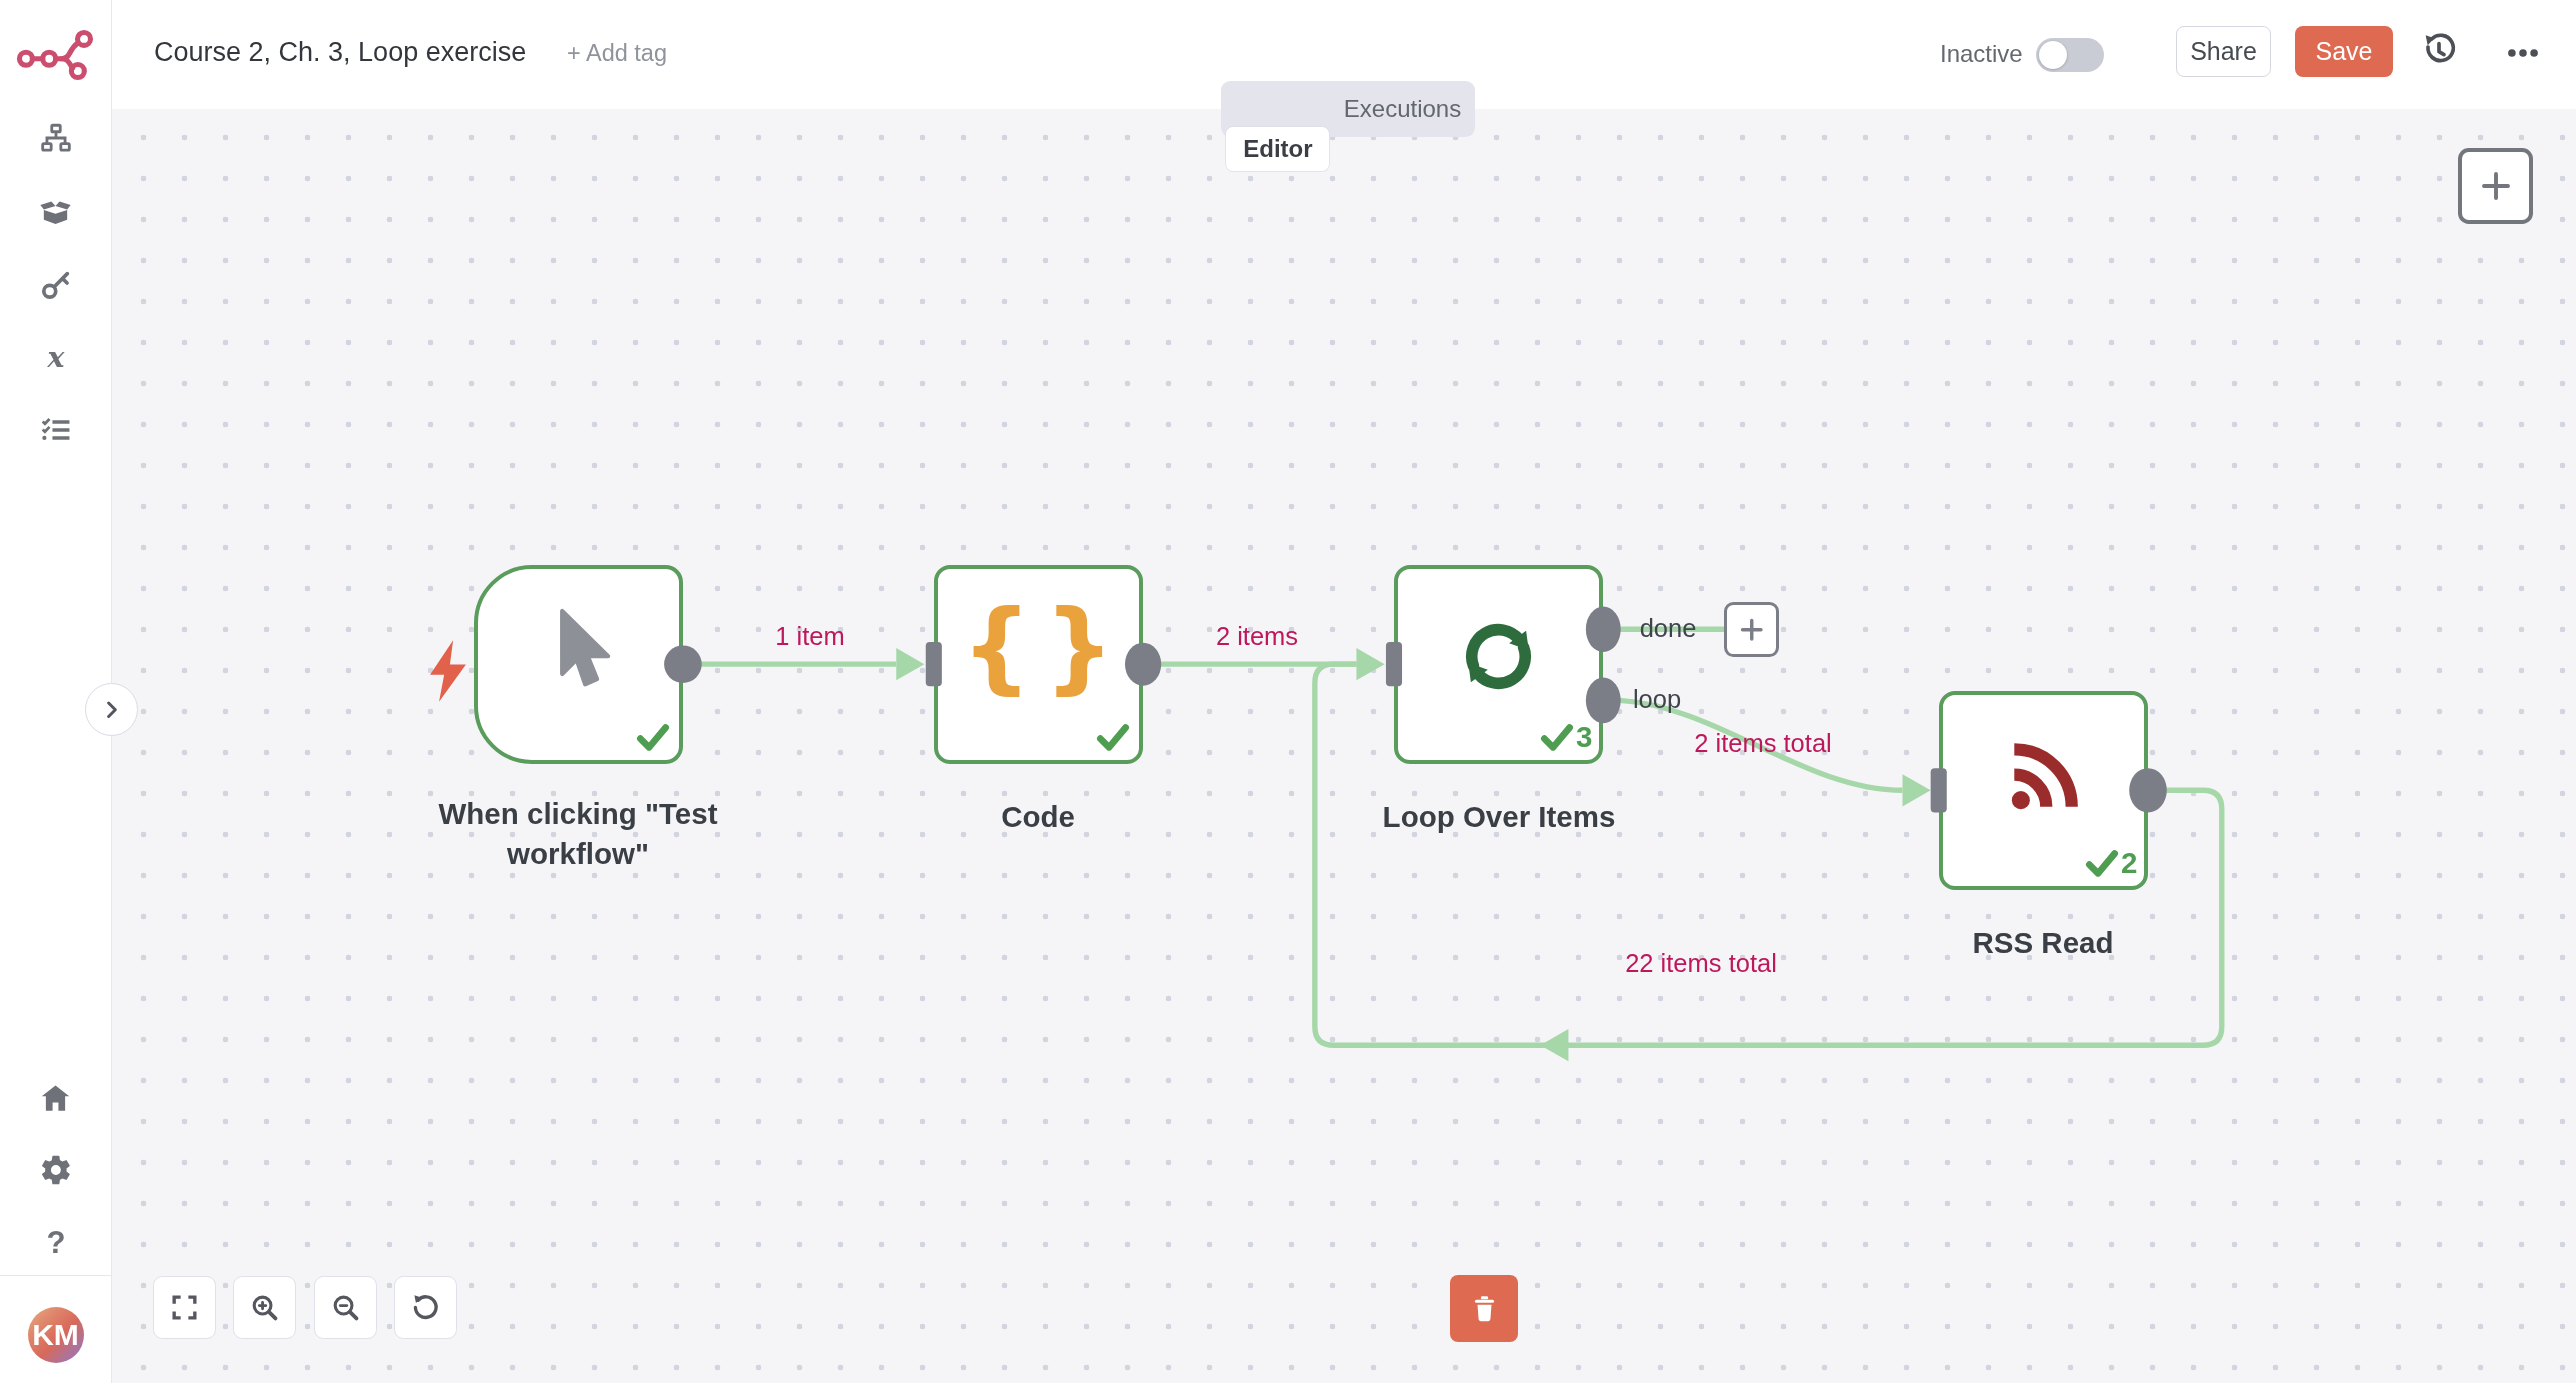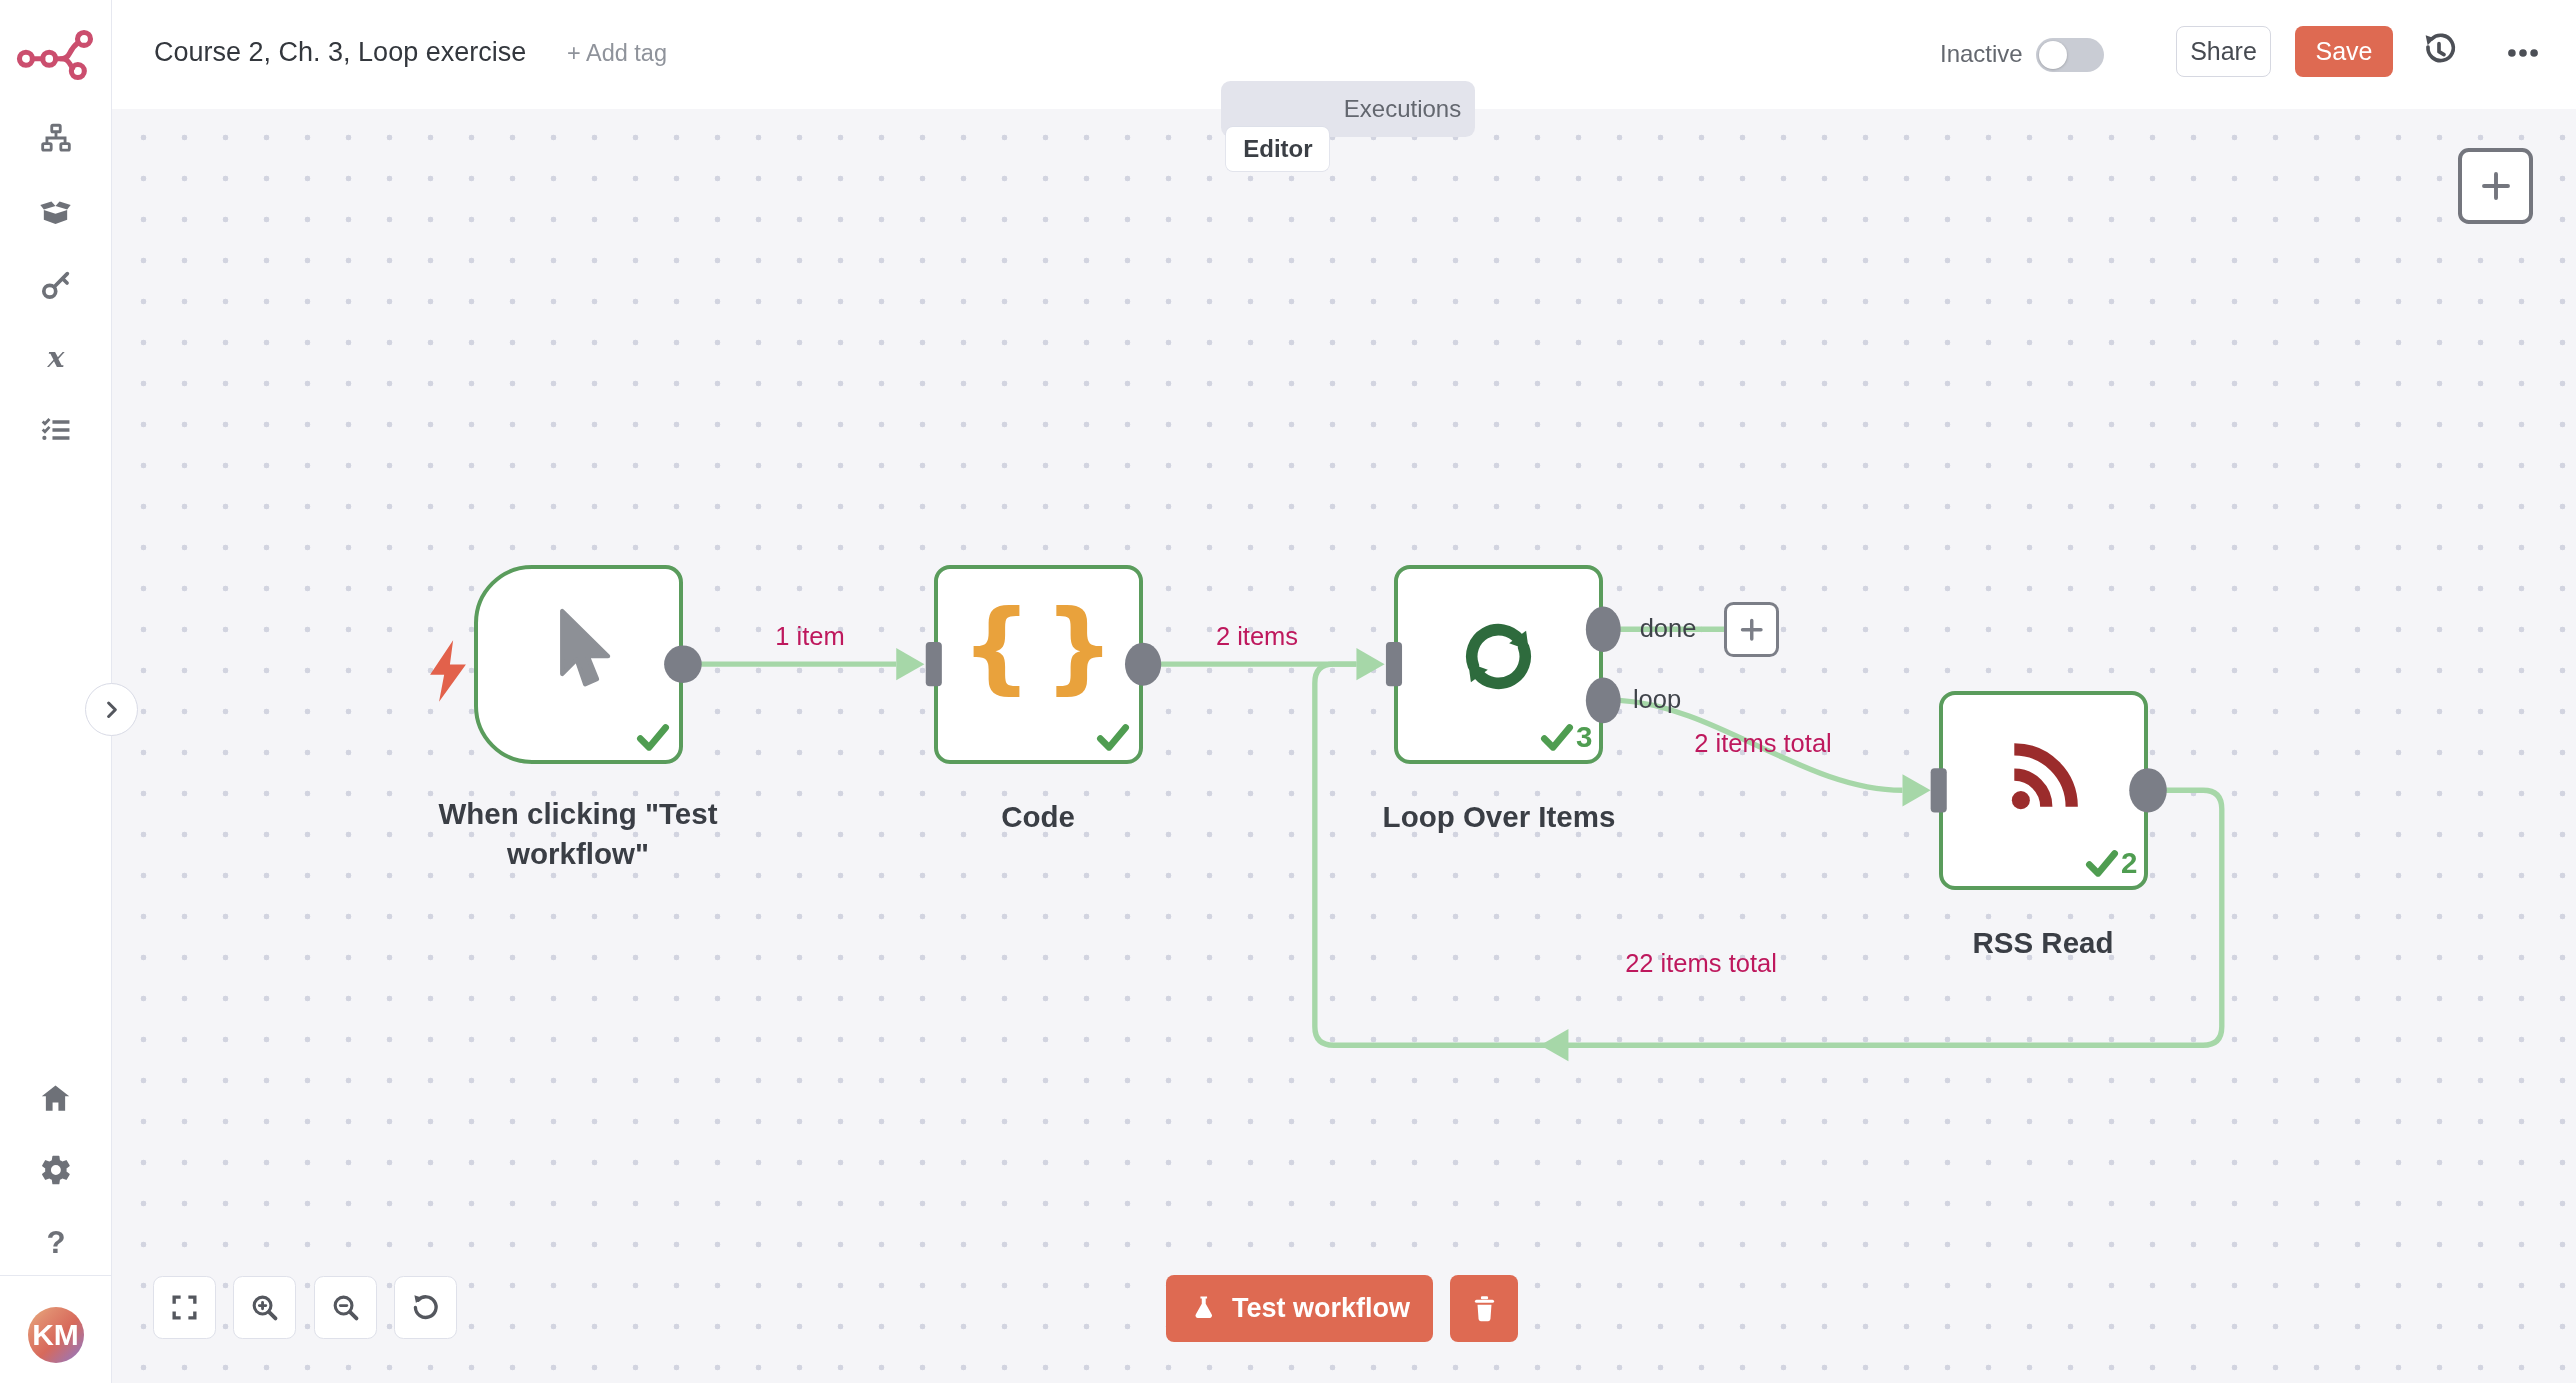--- a/index.html
+++ b/index.html
@@ -202,26 +202,20 @@
       <path d="M8 10.5 H13" stroke="#54575e" stroke-width="2.2" stroke-linecap="round"></path>
     </svg>
   </div>
   <div class="ctrl" style="left:394px;top:1276px;">
     <svg width="31" height="31" viewBox="0 0 24 24">
       <path d="M6.2 6.4 A8 8 0 1 1 4.2 12" stroke="#54575e" stroke-width="2.6" fill="none" stroke-linecap="round"></path>
       <polygon points="3.4,2.6 8.8,4.2 4.6,8.6" fill="#54575e"></polygon>
     </svg>
   </div>
 
-  <div class="test-btn">
-    <svg width="29.5" height="29.5" viewBox="0 0 24 24">
-      <path d="M9.3 2 h5.4 v1.6 h-1.1 v4.3 l4.8 8.5 a2 2 0 0 1 -1.8 3.1 H7.4 a2 2 0 0 1 -1.8 -3.1 l4.8 -8.5 V3.6 H9.3 Z" fill="#fff"></path>
-    </svg>
-    <span>Test workflow</span>
-  </div>
   <div class="trash-btn">
     <svg width="31" height="31" viewBox="0 0 24 24">
       <rect x="9.2" y="2.6" width="5.6" height="2.2" rx="1" fill="#fff"></rect>
       <rect x="4.6" y="5.2" width="14.8" height="2.4" rx="1.2" fill="#fff"></rect>
       <path d="M6.6 9 h10.8 l-.8 11.2 a1.7 1.7 0 0 1 -1.7 1.6 h-5.8 a1.7 1.7 0 0 1 -1.7 -1.6 Z" fill="#fff"></path>
     </svg>
   </div>
 
   <aside class="sidebar">
     <svg style="position:absolute;left:14.8px;top:28px;" width="82" height="56" viewBox="0 0 120 82">

